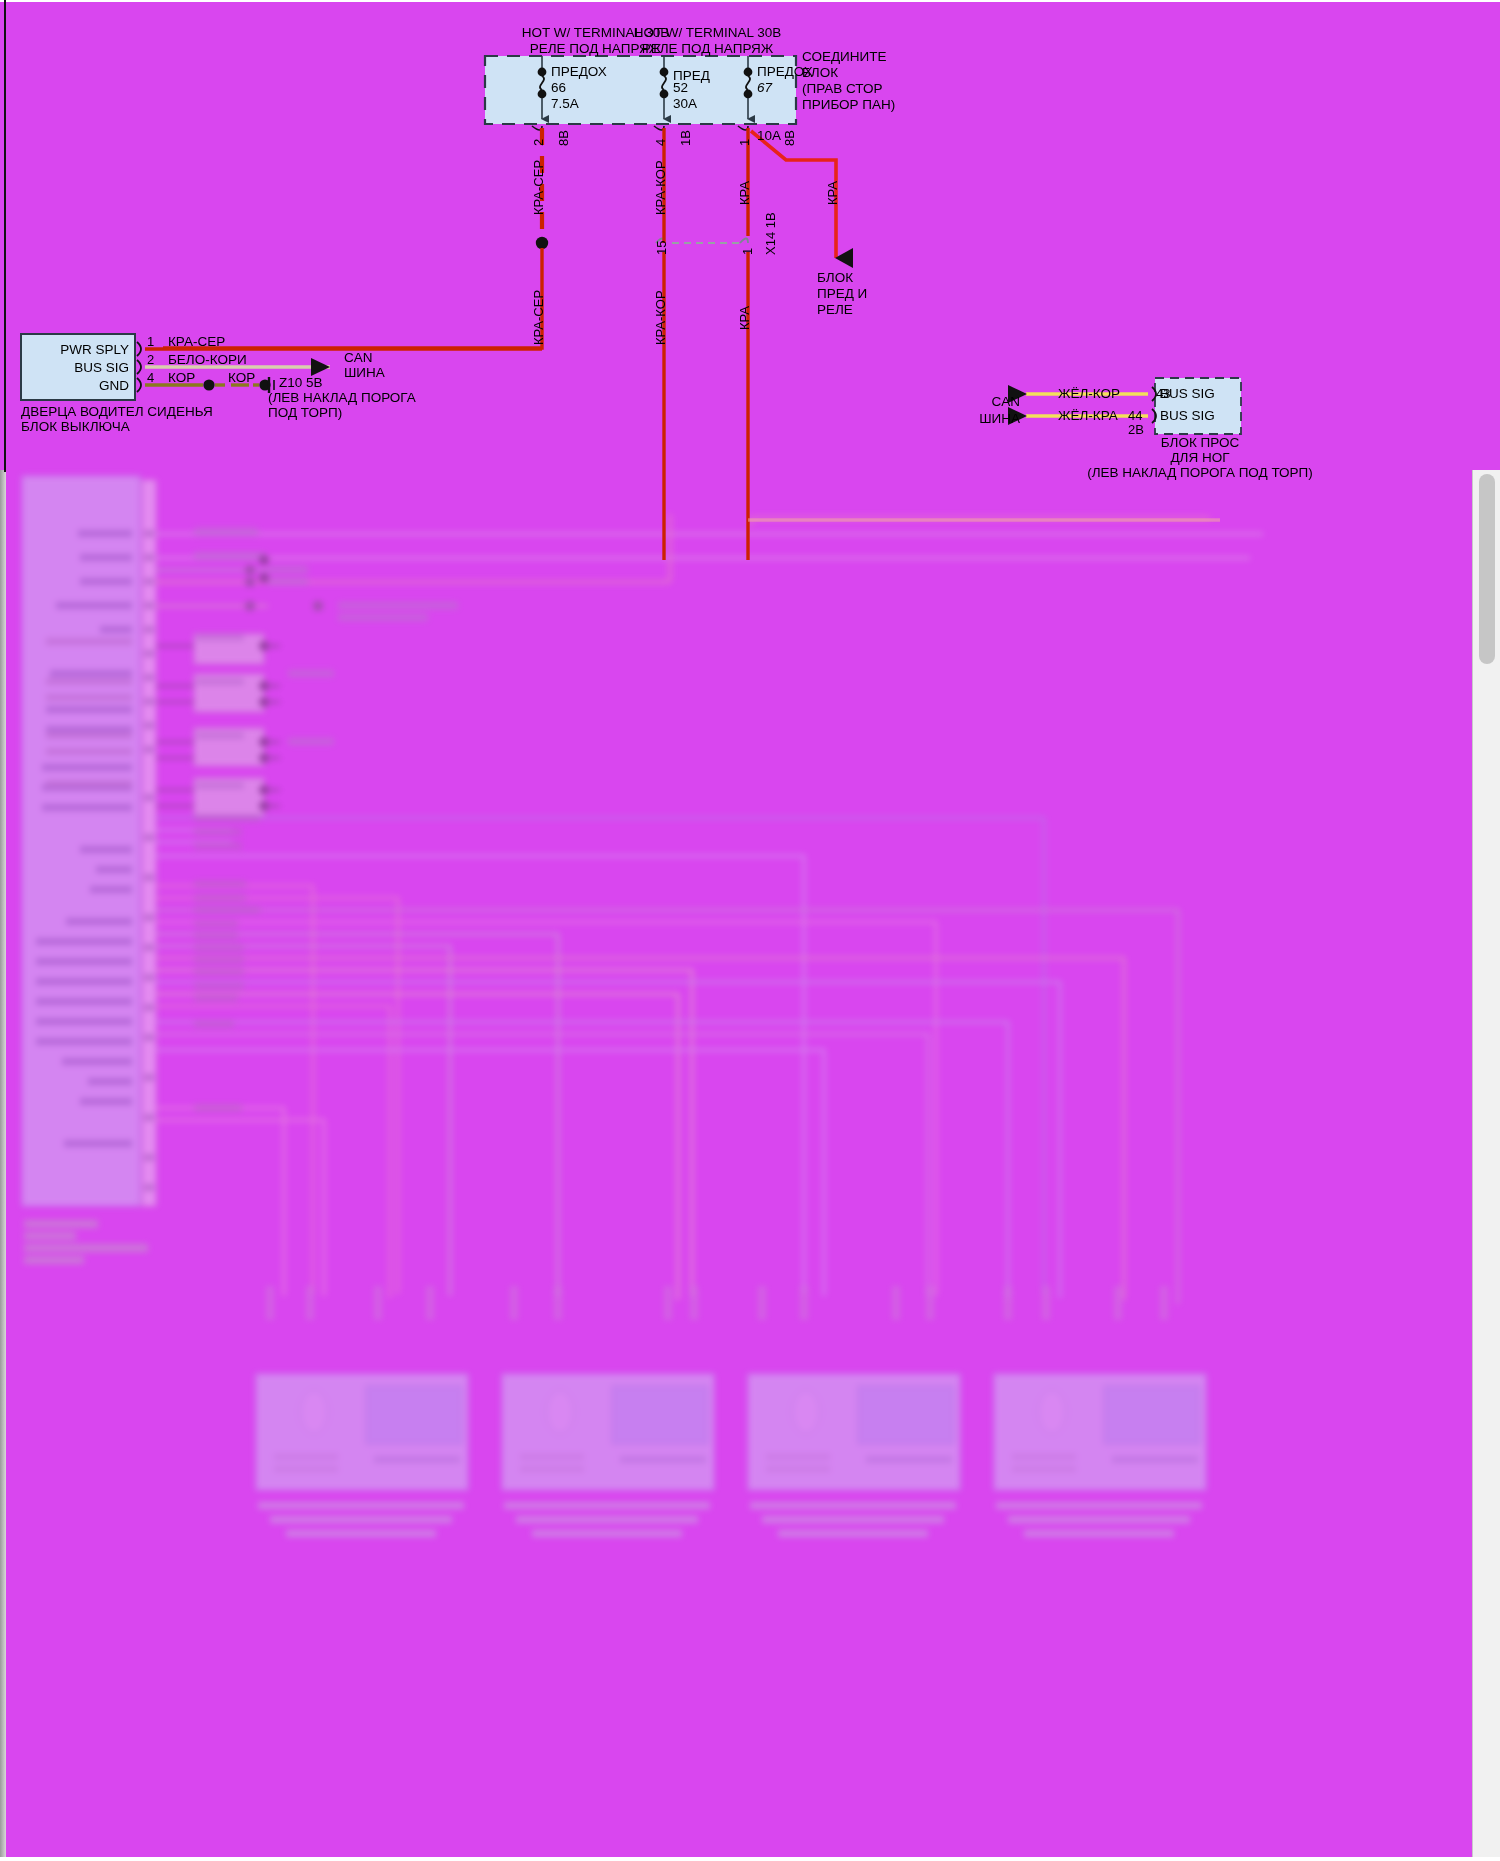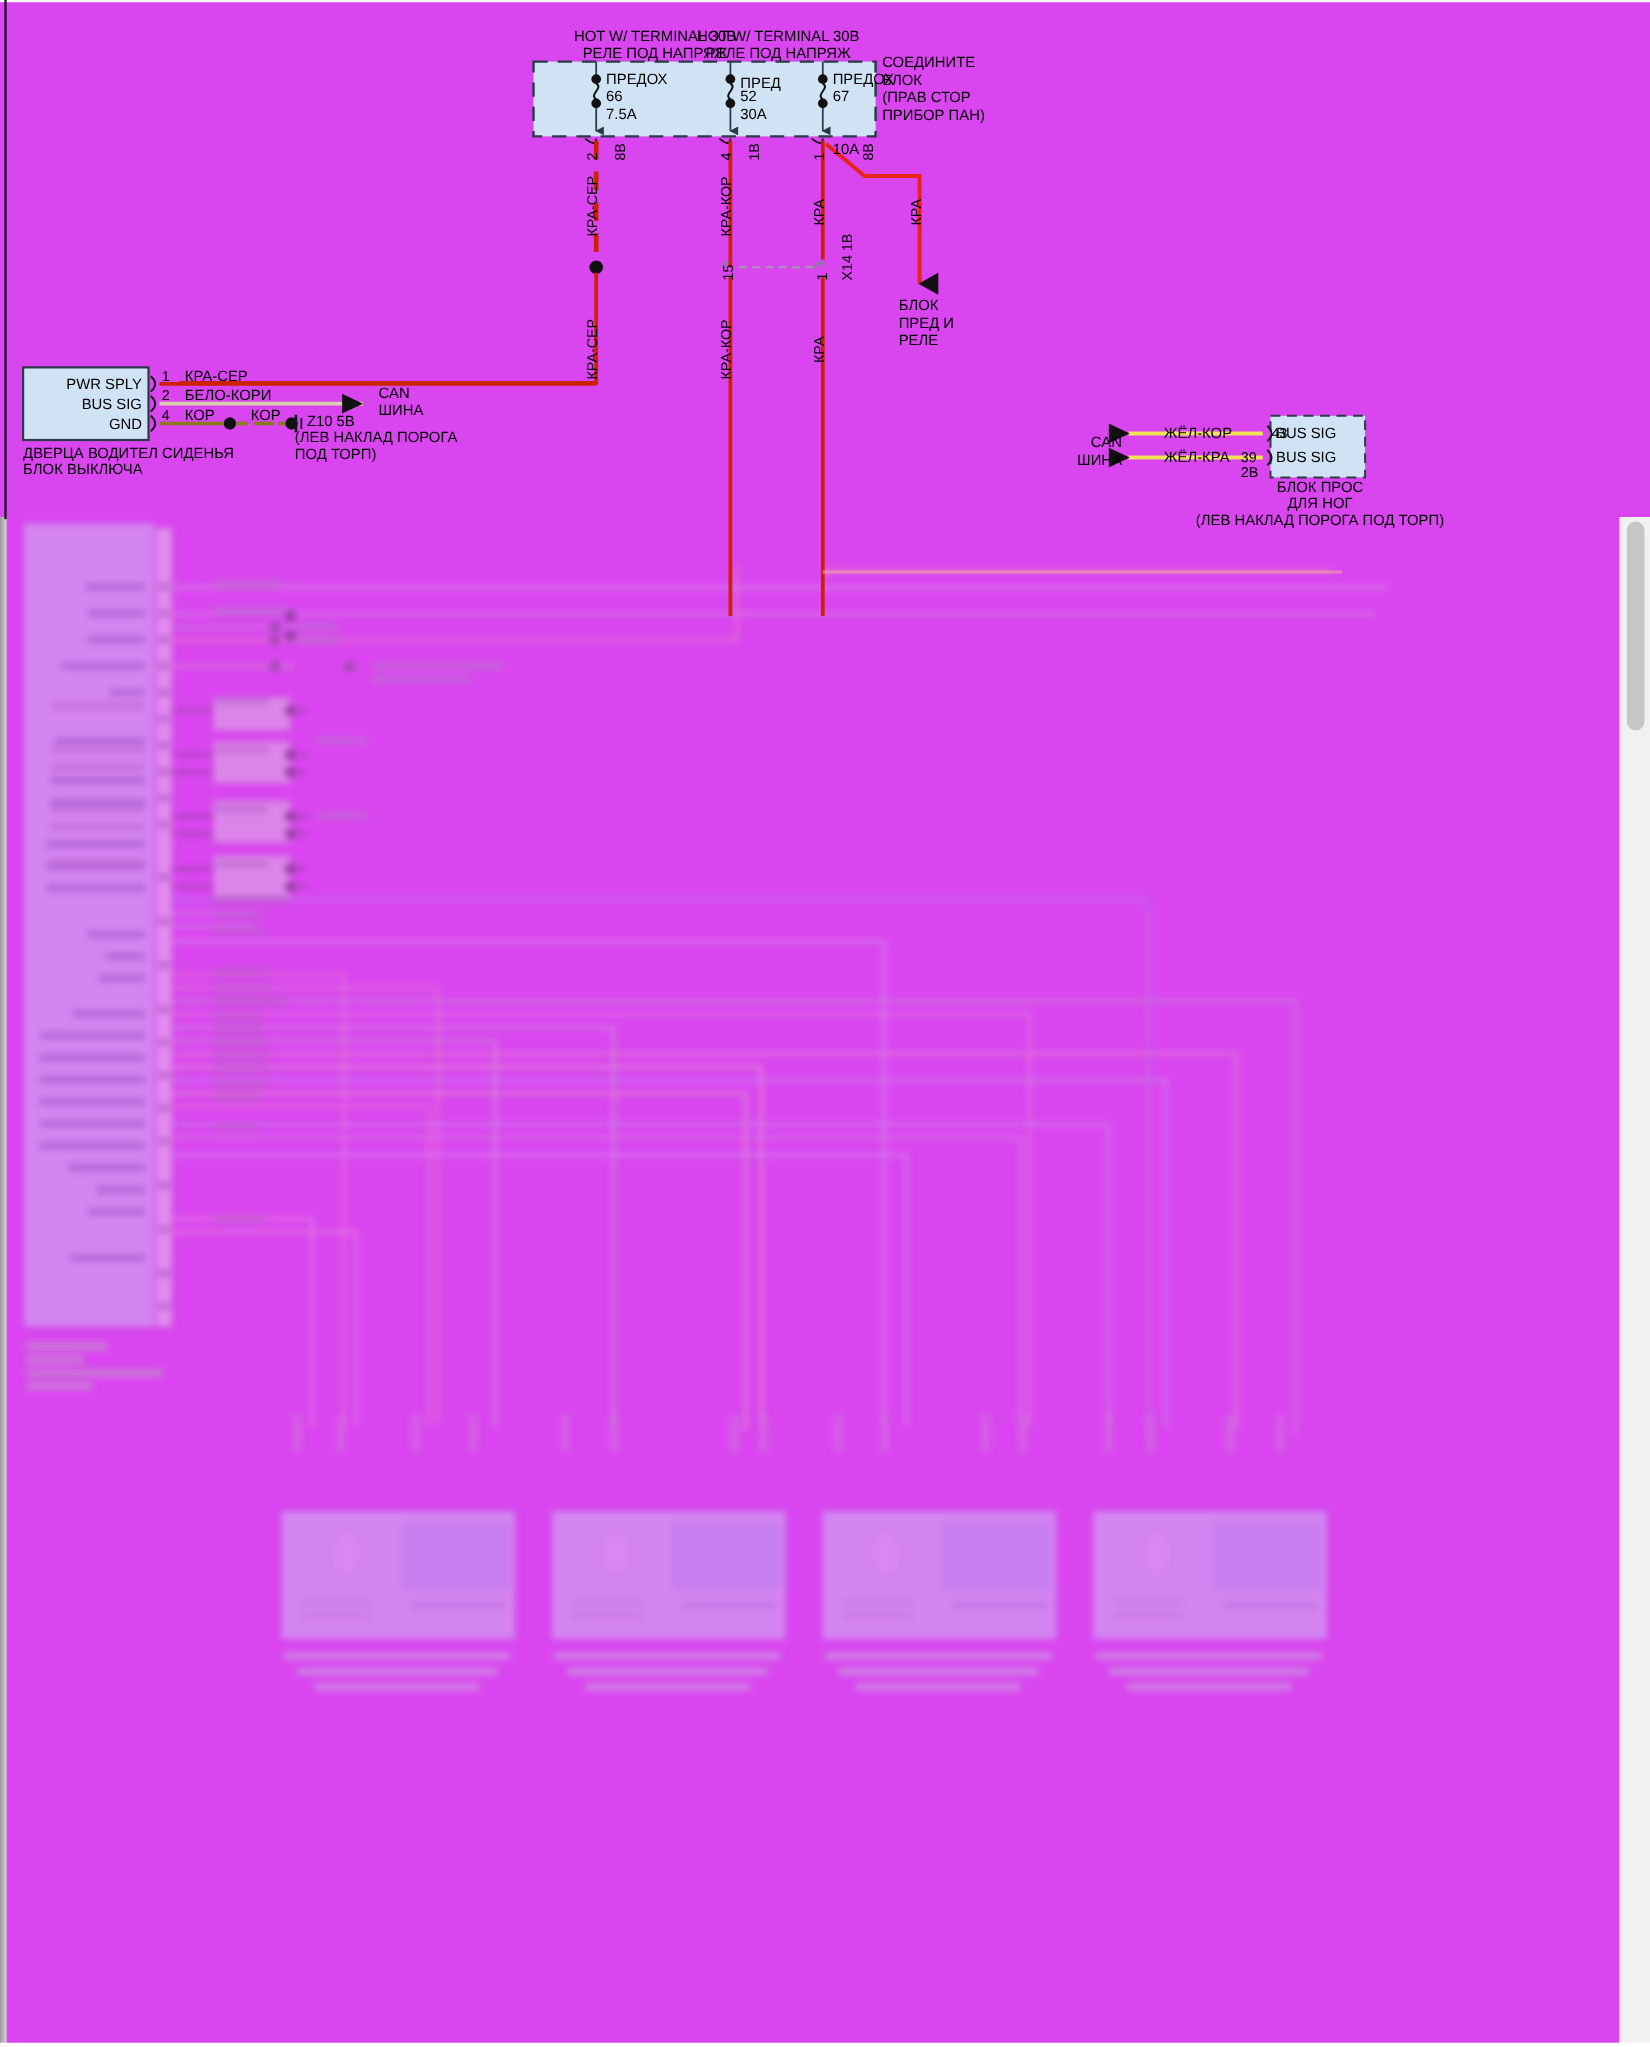--- a/index.html
+++ b/index.html
@@ -384,21 +384,21 @@
 
     <div class="lab" style="left:551px;top:64px;">ПРЕДОХ</div>
     <div class="lab" style="left:551px;top:80px;">66</div>
     <div class="lab" style="left:551px;top:96px;text-align:right;">7.5A</div>
 
     <div class="lab" style="left:673px;top:68px;">ПРЕД</div>
     <div class="lab" style="left:673px;top:80px;">52</div>
     <div class="lab" style="left:673px;top:96px;">30A</div>
 
     <div class="lab" style="left:757px;top:64px;">ПРЕДОХ</div>
-    <div class="lab" style="left:757px;top:80px;">67</div>
+    <div class="lab" style="left:757px;top:80px;font-style:italic;">67</div>
     <div class="lab" style="left:757px;top:96px;margin-top:32px;">10A</div>
 
     <div class="lab" style="left:802px;top:49px;">СОЕДИНИТЕ</div>
     <div class="lab" style="left:802px;top:65px;">БЛОК</div>
     <div class="lab" style="left:802px;top:81px;">(ПРАВ СТОР</div>
     <div class="lab" style="left:802px;top:97px;">ПРИБОР ПАН)</div>
 
     <div class="vlab" style="left:531px;top:146px;">2</div>
     <div class="vlab" style="left:556px;top:146px;">8B</div>
     <div class="vlab" style="left:653px;top:146px;">4</div>
@@ -441,21 +441,21 @@
     <div class="lab" style="left:279px;top:375px;">Z10 5B</div>
     <div class="lab" style="left:268px;top:390px;">(ЛЕВ НАКЛАД ПОРОГА</div>
     <div class="lab" style="left:268px;top:405px;">ПОД ТОРП)</div>
 
     <div class="lab" style="left:21px;top:404px;">ДВЕРЦА ВОДИТЕЛ СИДЕНЬЯ</div>
     <div class="lab" style="left:21px;top:419px;">БЛОК ВЫКЛЮЧА</div>
 
     <div class="lab" style="left:1058px;top:386px;">ЖЁЛ-КОР</div>
     <div class="lab" style="left:1058px;top:408px;">ЖЁЛ-КРА</div>
     <div class="pin" style="left:1128px;top:386px;margin-left:28px;">43</div>
-    <div class="pin" style="left:1128px;top:408px;">39</div>
+    <div class="pin" style="left:1128px;top:408px;">44</div>
     <div class="pin" style="left:1128px;top:422px;">2B</div>
     <div class="lab" style="left:1160px;top:386px;">BUS SIG</div>
     <div class="lab" style="left:1160px;top:408px;">BUS SIG</div>
 
     <div class="lab r" style="left:920px;top:394px;width:100px;">CAN</div>
     <div class="lab r" style="left:920px;top:411px;width:100px;">ШИНА</div>
 
     <div class="lab c" style="left:1125px;top:435px;width:150px;">БЛОК ПРОС</div>
     <div class="lab c" style="left:1125px;top:450px;width:150px;">ДЛЯ НОГ</div>
     <div class="lab c" style="left:1050px;top:465px;width:300px;">(ЛЕВ НАКЛАД ПОРОГА ПОД ТОРП)</div>

